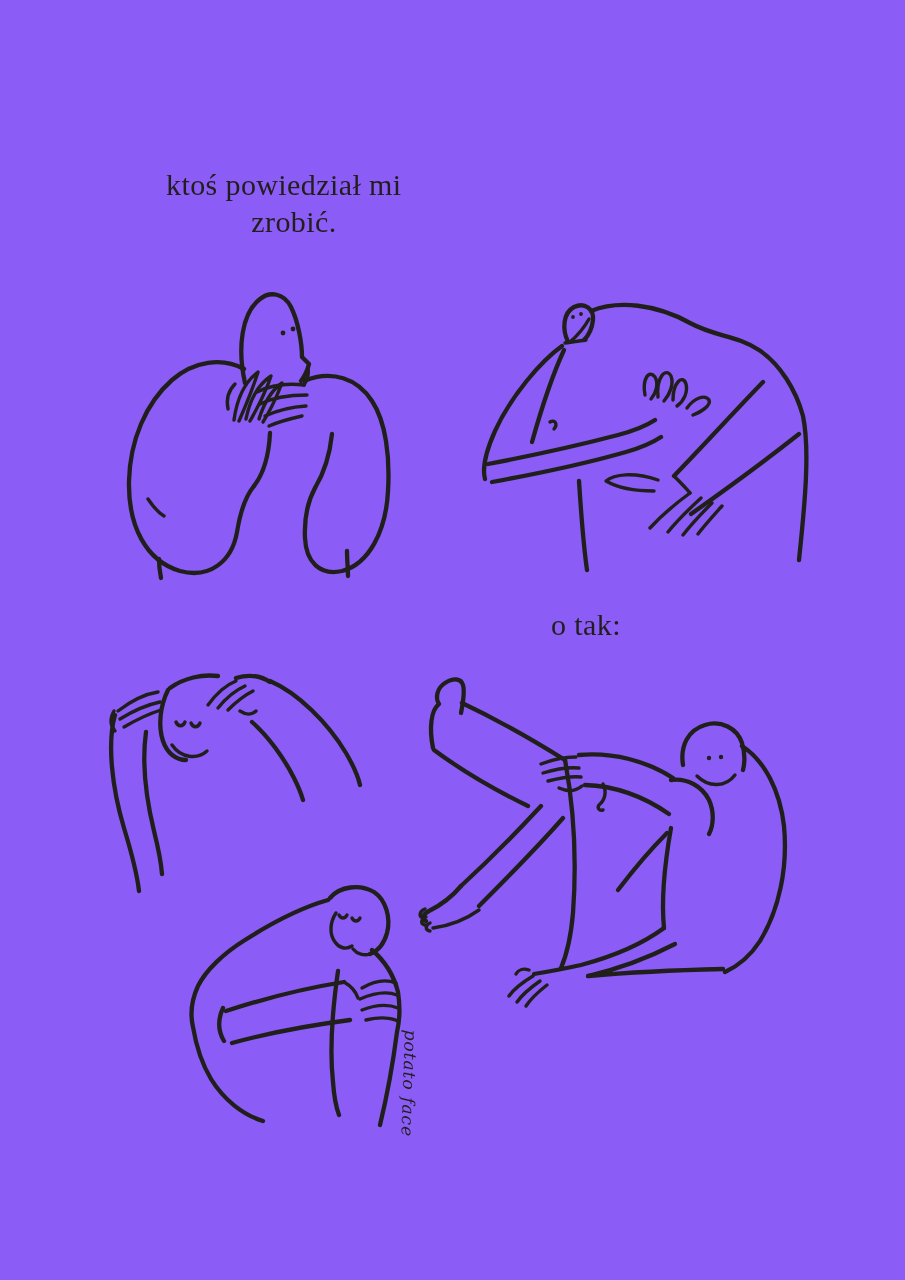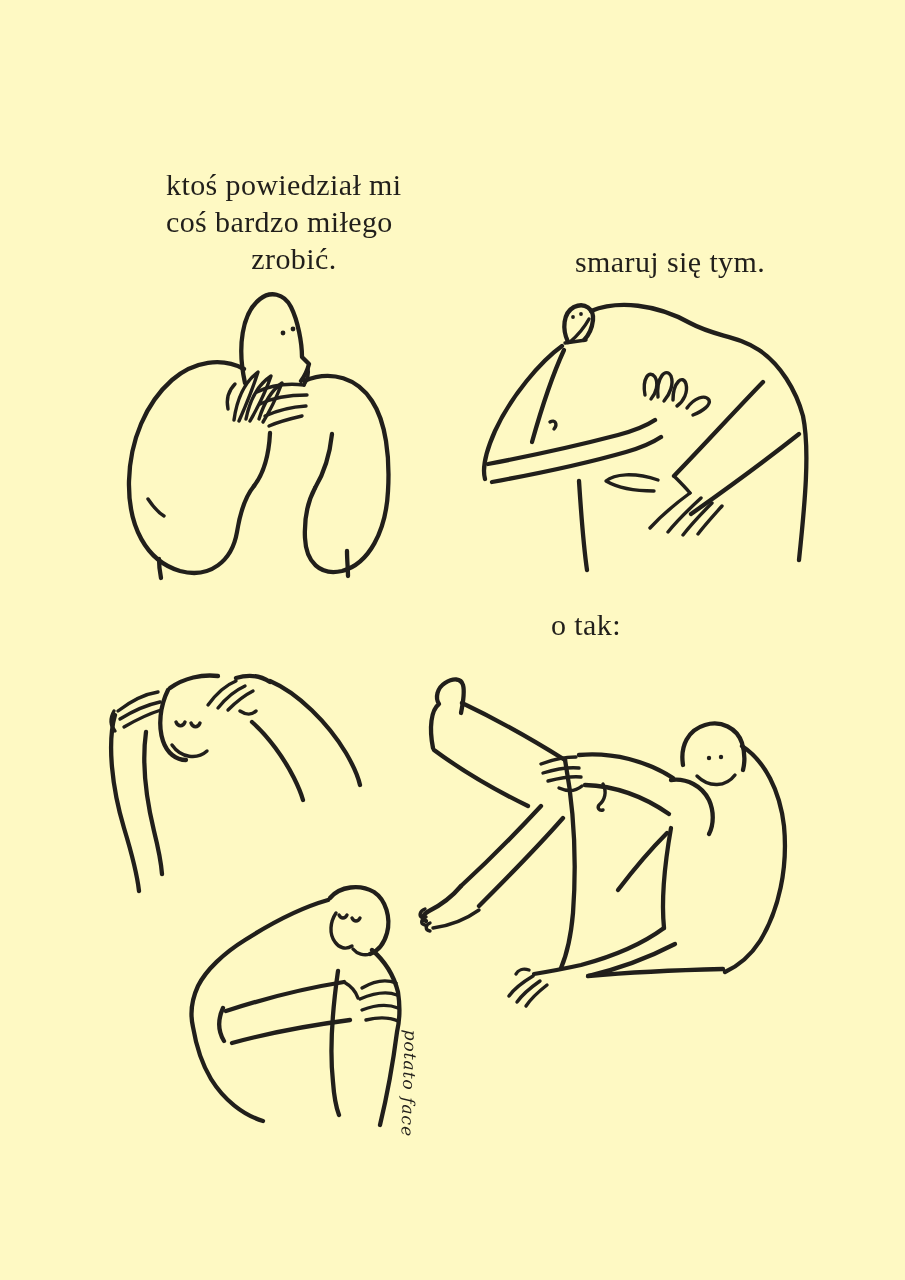--- a/index.html
+++ b/index.html
@@ -35,29 +35,27 @@
     white-space:nowrap;
   }
   svg.fig{position:absolute;overflow:visible;}
   svg.fig path{fill:none;stroke:#211f1b;stroke-width:4.3;stroke-linecap:round;stroke-linejoin:round;}
   svg.fig .thin{stroke-width:3.4;}
   svg.fig .dot{fill:#211f1b;stroke:none;}
 </style>
 </head>
 <body>
 
-<div class="poster" style="background: #fef9c3;">
+<div class="poster" style="background: #8b5cf6;">
 
   <div class="caption" style="left:166px;top:166px;width:256px;">
     <div class="ln">ktoś powiedział mi</div>
-    <div class="ln">coś bardzo miłego</div>
     <div class="ln right">zrobić.</div>
   </div>
 
-  <div class="caption" style="left:575px;top:243px;">smaruj się tym.</div>
 
   <div class="caption" style="left:503px;top:606px;margin-left:48px;">o tak:</div>
 
   <svg class="fig" style="left:118px;top:285px;" width="292" height="300" viewBox="0 0 292 300" aria-label="person holding both hands to the chest">
     <path d="M127,98 C119,62 124,28 142,14 C152,6 166,8 173,22 C180,36 184,58 184,72 L191,79 C189,87 186,92 183,96"></path>
     <circle class="dot" cx="165" cy="48" r="2.4"></circle>
     <circle class="dot" cx="175" cy="44" r="2.4"></circle>
     <path d="M126,84 C104,72 76,76 54,95 C28,118 12,155 11,196 C10,241 28,276 62,286 C92,294 114,276 119,247 C122,228 127,212 136,201"></path>
     <path d="M136,201 C146,188 151,168 152,148"></path>
     <path class="thin" d="M30,214 C36,223 41,228 46,231"></path>

